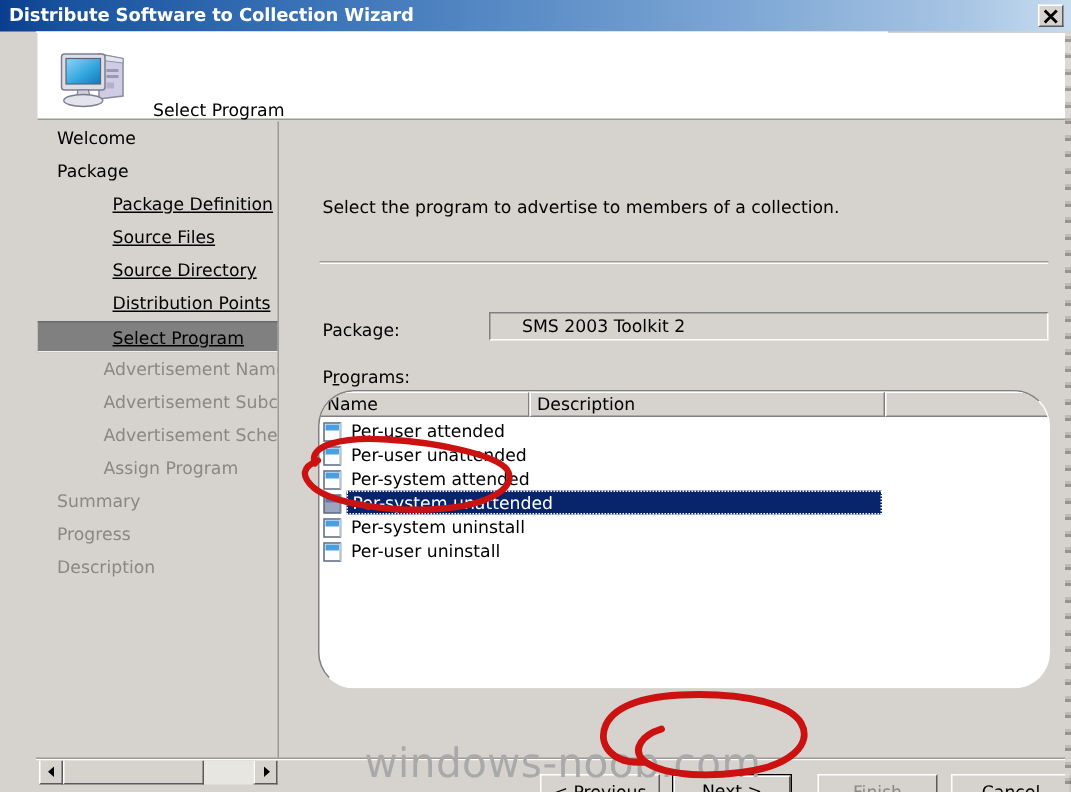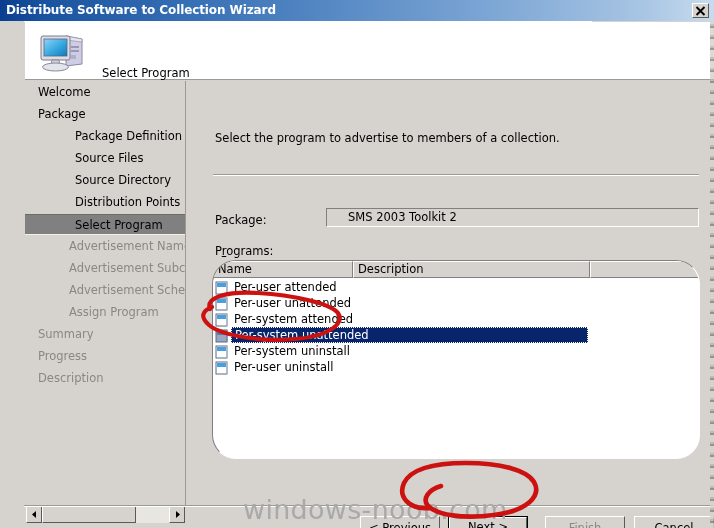--- a/index.html
+++ b/index.html
@@ -97,21 +97,21 @@
     left: 0;
     width: 161px;
     height: 21px;
     line-height: 21px;
     font-size: 11.5px;
     color: #000000;
     white-space: nowrap;
     box-sizing: border-box;
   }
   .nav-item.lvl0 { padding-left: 13px; }
-  .nav-item.lvl1 { padding-left: 50px; }
+  .nav-item.lvl1 { padding-left: 50px; text-decoration: underline; }
   .nav-item.lvl2 { padding-left: 44px; }
   .nav-item.disabled { color: #8a8880; }
   .nav-item.current {
     background: #808080;
     color: #000000;
     border-top: 1px solid #6b6b6b;
     border-bottom: 1px solid #f0efec;
   }
 
   

